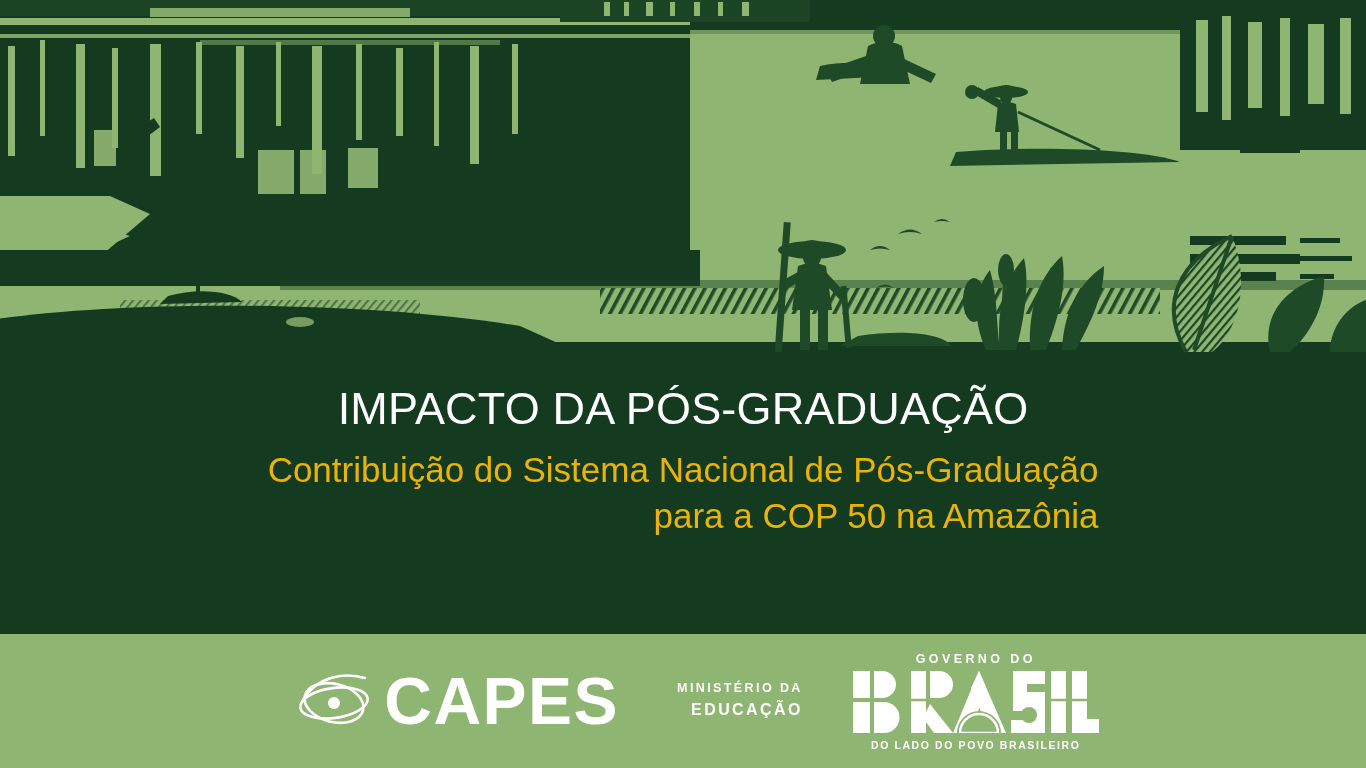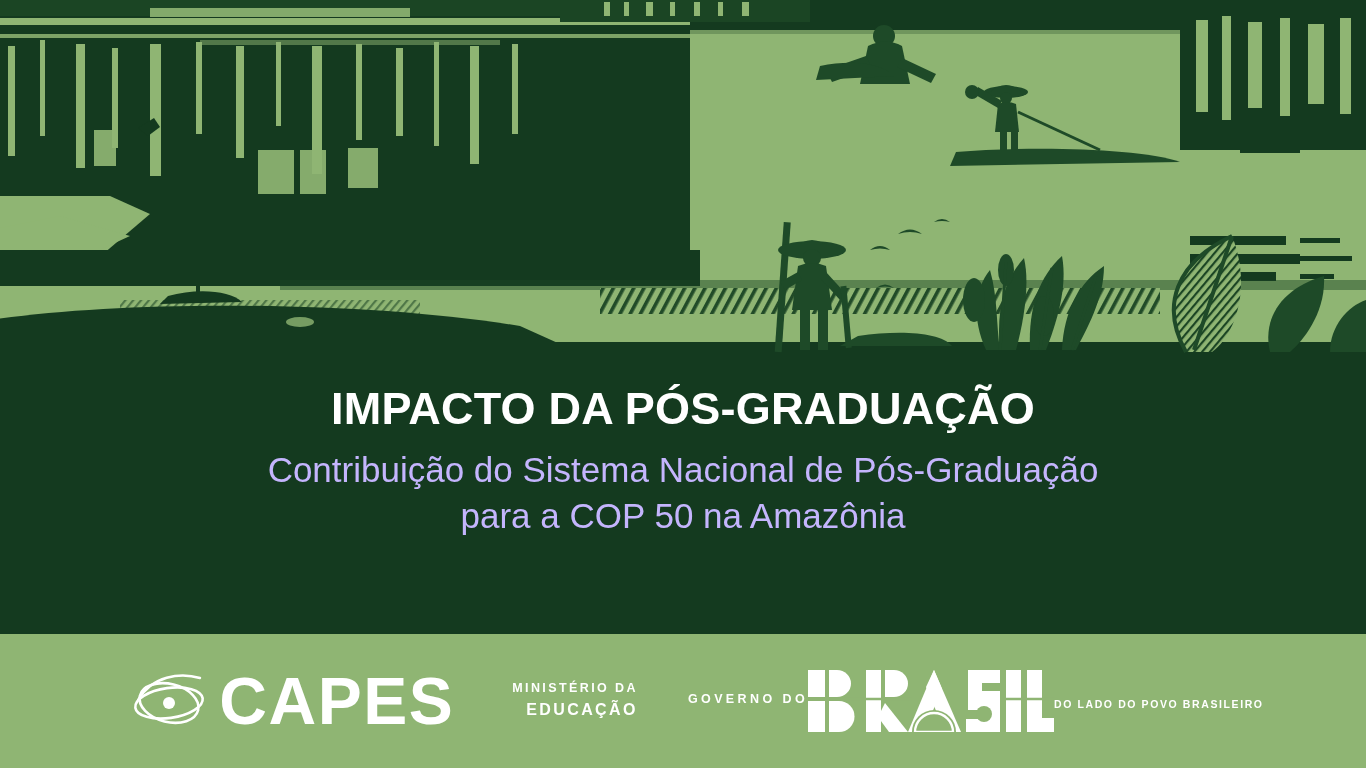--- a/index.html
+++ b/index.html
@@ -34,33 +34,33 @@
     width:1366px; height:279px;
     background:#143A1F;
     display:flex;
     flex-direction:column;
     align-items:center;
     justify-content:flex-start;
     padding-top:24px;
   }
   .title-line {
     color:#FFFFFF;
-    font-weight:bold;
+    font-weight:normal;
     font-size:45px;
     line-height:1.32;
     letter-spacing:0.2px;
     text-align:center;
     white-space:nowrap;
   }
   .subtitle-line {
-    color:#c4b5fd;
+    color:#eab308;
     font-weight:normal;
     font-size:35px;
     line-height:1.30;
-    text-align:center;
+    text-align:right;
     white-space:nowrap;
   }
   .subtitle-block { margin-top:9px; }
 
   
   .footer-band {
     position:absolute;
     left:0; top:634px;
     width:1366px; height:134px;
     background:#8FB573;
@@ -108,21 +108,21 @@
   }
   .mec-bottom {
     font-size:16px;
     font-weight:bold;
     letter-spacing:2.4px;
   }
 
   
   .gov-logo {
     display:flex;
-    flex-direction:row;
+    flex-direction:column;
     align-items:center;
     margin-left:6px;
   }
   .gov-top {
     color:#FFFFFF;
     font-size:12.5px;
     font-weight:bold;
     letter-spacing:3.4px;
     margin-bottom:5px;
   }

